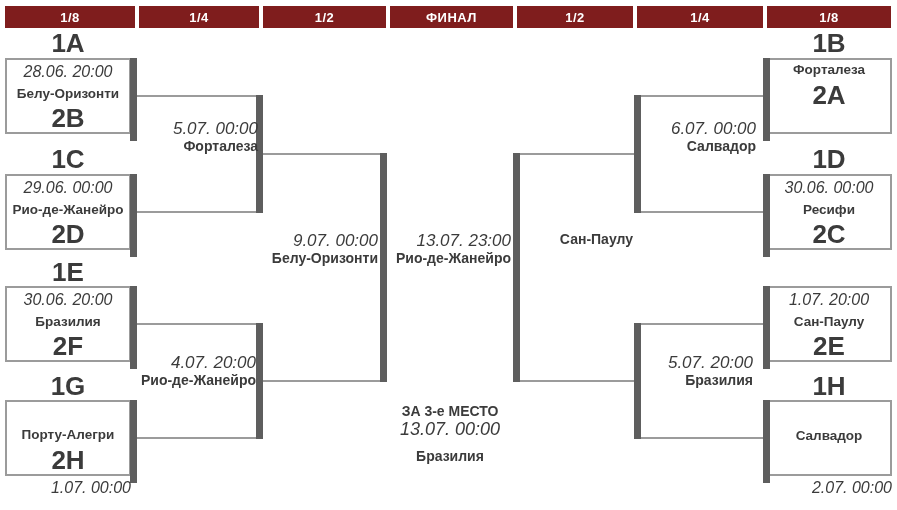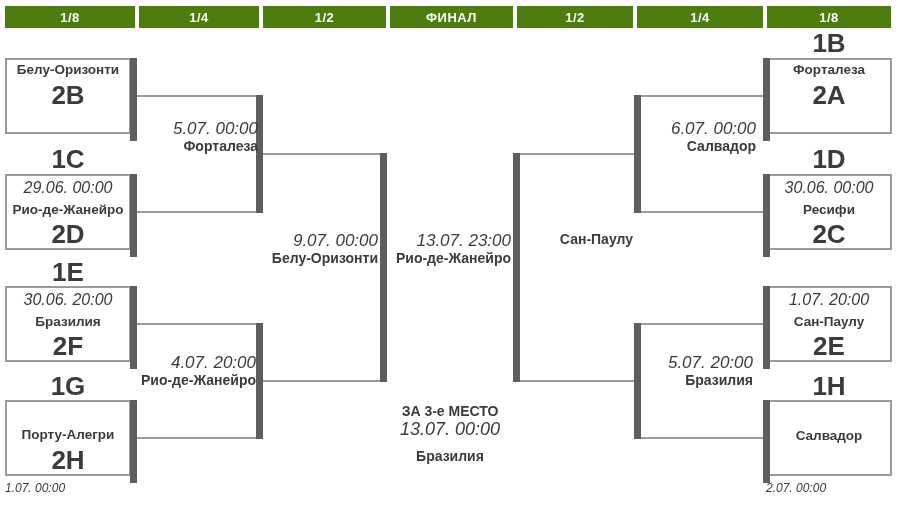--- a/index.html
+++ b/index.html
@@ -1,37 +1,37 @@
 <!DOCTYPE html>
 <html><head>
 <meta charset="utf-8">
 <style>
   html,body{margin:0;padding:0;background:#ffffff;}
   body{font-family:"Liberation Sans","DejaVu Sans",sans-serif;color:#3b3b3b;}
   #stage{position:relative;width:897px;height:510px;background:#fff;overflow:hidden;}
 
   
-  .hcell{position:absolute;top:6px;height:22px;background:#4d7c0f;color:#ffffff;
+  .hcell{position:absolute;top:6px;height:22px;background:#7f1d1d;color:#ffffff;
          font-size:13px;font-weight:bold;display:flex;align-items:center;justify-content:center;
          letter-spacing:.5px;}
 
   
   .hline{position:absolute;height:2px;background:#9b9b9b;}
   .vbar{position:absolute;width:7px;background:#5e5e5e;}
 
   
   .m-box{position:absolute;width:126px;height:76px;box-sizing:border-box;
          border:2px solid #9b9b9b;background:#fff;display:flex;flex-direction:column;
          align-items:center;text-align:center;}
   .m-bar{position:absolute;width:7px;height:83px;background:#5e5e5e;}
   .m-label{position:absolute;width:126px;text-align:center;font-size:26px;font-weight:bold;line-height:26px;}
   .m-date{height:24px;line-height:24px;font-style:italic;font-size:16px;width:100%;}
   .m-city{height:22px;line-height:20px;font-weight:bold;font-size:13.5px;width:100%;}
   .m-seed{height:28px;line-height:26px;font-weight:bold;font-size:26px;width:100%;}
-  .m-below{position:absolute;width:126px;text-align:left;font-style:italic;font-size:12px;line-height:18px;}
+  .m-below{position:absolute;width:126px;text-align:right;font-style:italic;font-size:16px;line-height:18px;}
 
   
   .duo{position:absolute;text-align:right;}
   .duo .d-date{font-style:italic;font-size:17px;line-height:19px;white-space:nowrap;}
   .duo .d-city{font-weight:bold;font-size:14px;line-height:16px;white-space:nowrap;}
 
   .third{position:absolute;text-align:center;}
   .third .t-title{font-weight:bold;font-size:14px;line-height:16px;}
   .third .t-date{font-style:italic;font-size:18px;line-height:20px;}
   .third .t-city{font-weight:bold;font-size:14px;line-height:16px;margin-top:9px;}
@@ -64,21 +64,23 @@
   <div class="hline" style="left:513px;top:380px;width:128px"></div>
 
   <div class="vbar" style="left:256px;top:95px;height:118px"></div>
   <div class="vbar" style="left:256px;top:323px;height:116px"></div>
   <div class="vbar" style="left:634px;top:95px;height:118px"></div>
   <div class="vbar" style="left:634px;top:323px;height:116px"></div>
 
   <div class="vbar" style="left:380px;top:153px;height:229px"></div>
   <div class="vbar" style="left:513px;top:153px;height:229px"></div>
 
+  <div class="m-label" style="left:5px;top:30px">1A</div>
   <div class="m-box" style="left:5px;top:58px">
+    <div class="m-date">28.06. 20:00</div>
     <div class="m-city">Белу-Оризонти</div>
     <div class="m-seed">2B</div>
   </div>
   <div class="m-bar" style="left:130px;top:58px"></div>
 
   <div class="m-label" style="left:5px;top:146px">1C</div>
   <div class="m-box" style="left:5px;top:174px">
     <div class="m-date">29.06. 00:00</div>
     <div class="m-city">Рио-де-Жанейро</div>
     <div class="m-seed">2D</div>

